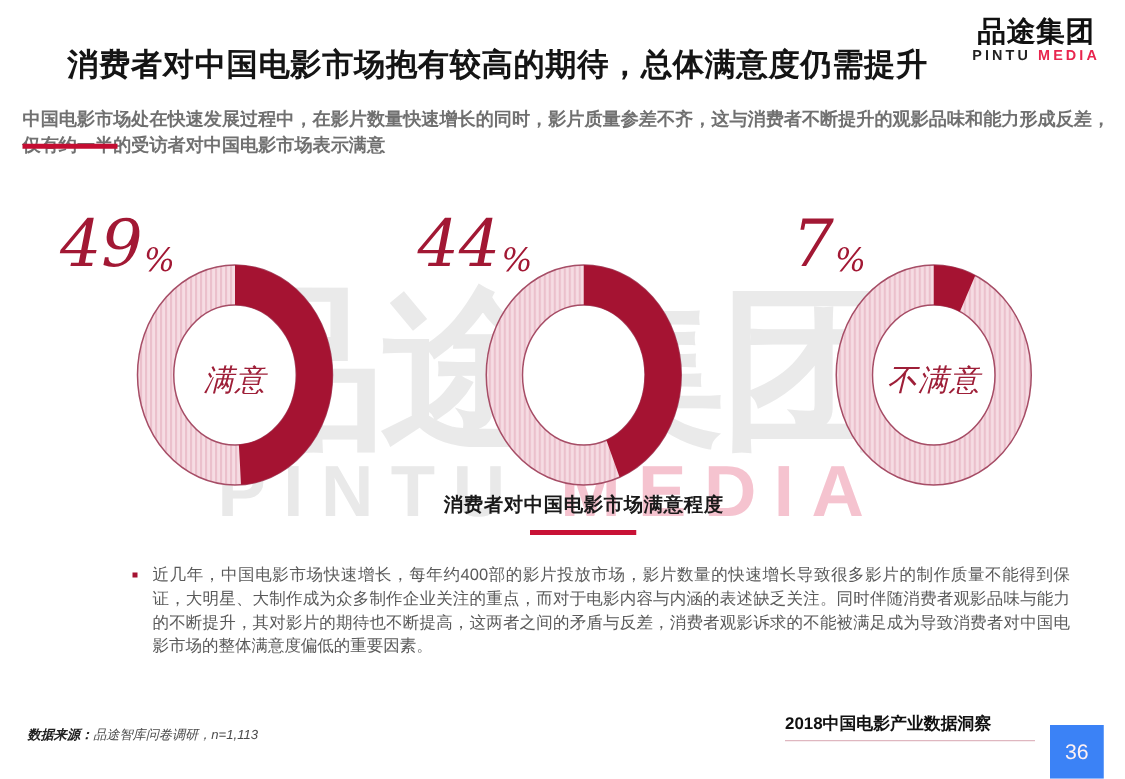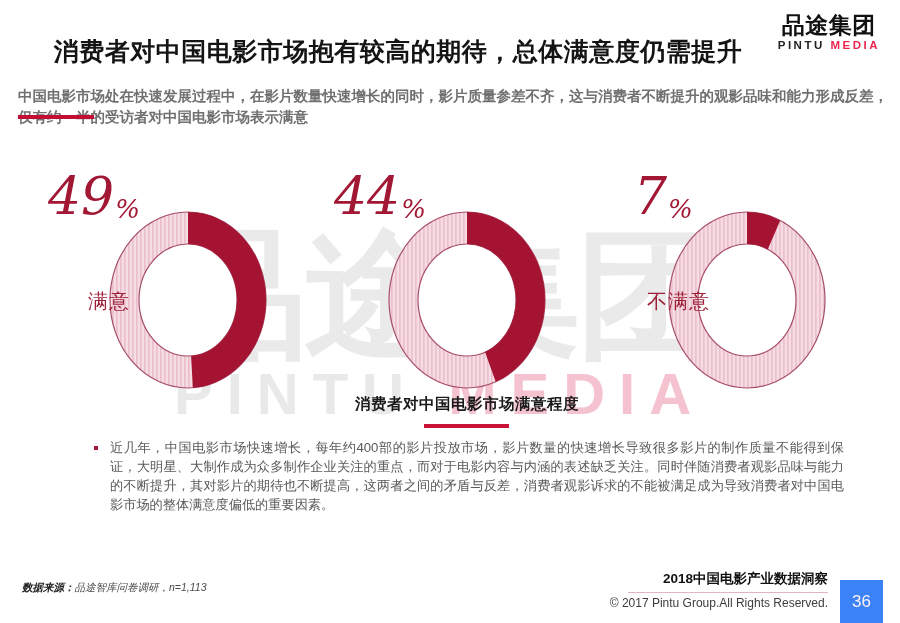--- a/index.html
+++ b/index.html
@@ -33,58 +33,58 @@
     background:#C40D32;
   }
   .logo{position:absolute;right:20px;top:13px;z-index:2;text-align:center;}
   .logo-cn{font-size:23px;font-weight:bold;color:#111;letter-spacing:0.5px;line-height:1.1;}
   .logo-en{font-size:11.5px;font-weight:bold;letter-spacing:2.5px;color:#222;margin-top:1px;}
   .logo-en .red{color:#E8254E;}
   
   .donut-block{position:absolute;top:196px;width:200px;height:212px;z-index:1;}
   .donut{position:absolute;left:0;top:0;width:200px;height:212px;}
   .donut-label{
-    position:absolute;left:0;right:0;top:92px;text-align:left;z-index:3;
-    font-size:20px;color:#9E1F38;letter-spacing:1px;
+    position:absolute;left:0;right:0;top:92px;text-align:center;z-index:3;
+    font-size:24px;color:#9E1F38;letter-spacing:1px;font-style:italic;
   }
   .pct{
     position:absolute;top:170px;z-index:4;color:#A21834;white-space:nowrap;
     font-family:"DejaVu Serif",serif;font-style:italic;text-align:right;
   }
   .pct .num{font-size:52px;line-height:1;}
   .pct .sym{font-size:26px;position:relative;top:4px;margin-left:1px;}
   .chart-caption{
     position:absolute;left:17px;top:394px;width:900px;z-index:3;text-align:center;
     font-size:15.5px;font-weight:bold;color:#1A1A1A;letter-spacing:0.5px;
   }
   .caption-rule{
     position:absolute;left:424px;top:424px;width:85px;height:3.5px;z-index:3;
     background:#C81236;
   }
   
   .bullets{
     position:absolute;left:92px;top:438px;width:752px;z-index:2;
-    margin:0;padding:0;list-style:none;
+    margin:12px;padding:0;list-style:none;
   }
   .bullets li{
     position:relative;padding-left:18px;margin-bottom:5px;
     font-size:13.2px;line-height:19px;color:#5A5A5A;text-align:justify;
   }
   .bullets li::before{
     content:"";position:absolute;left:2px;top:8px;width:4px;height:4px;
     background:#A51332;
   }
   
   .footer-source{
     position:absolute;left:22px;top:581px;z-index:2;
     font-size:10.5px;font-style:italic;color:#4A4A4A;
   }
   .footer-source .lbl{font-weight:bold;color:#222;}
   .footer-right{
-    position:absolute;right:72px;top:570px;z-index:2;text-align:right;
+    position:absolute;right:72px;top:570px;z-index:2;
   }
   .report-title{font-size:13.5px;font-weight:bold;color:#111;}
   .footer-rule{width:200px;height:1px;background:#DFB7C0;margin:4px 0 3px auto;}
   .copyright{font-size:12px;color:#3C3C3C;}
   .page-badge{
     position:absolute;left:840px;top:580px;width:43px;height:43px;z-index:2;
     background:#3b82f6;color:#FDF0F3;font-size:17px;
     display:flex;align-items:center;justify-content:center;
   }
 </style>
@@ -152,15 +152,14 @@
 <div class="caption-rule"></div>
 
 <ul class="bullets">
   <li>近几年，中国电影市场快速增长，每年约400部的影片投放市场，影片数量的快速增长导致很多影片的制作质量不能得到保证，大明星、大制作成为众多制作企业关注的重点，而对于电影内容与内涵的表述缺乏关注。同时伴随消费者观影品味与能力的不断提升，其对影片的期待也不断提高，这两者之间的矛盾与反差，消费者观影诉求的不能被满足成为导致消费者对中国电影市场的整体满意度偏低的重要因素。</li>
 </ul>
 
 <div class="footer-source"><span class="lbl">数据来源：</span><span>品途智库问卷调研，n=1,113</span></div>
 <div class="footer-right">
   <div class="report-title">2018中国电影产业数据洞察</div>
   <div class="footer-rule"></div>
-  <div class="copyright">© 2017 Pintu Group.All Rights Reserved.</div>
 </div>
 <div class="page-badge">36</div>
 
 </body></html>

